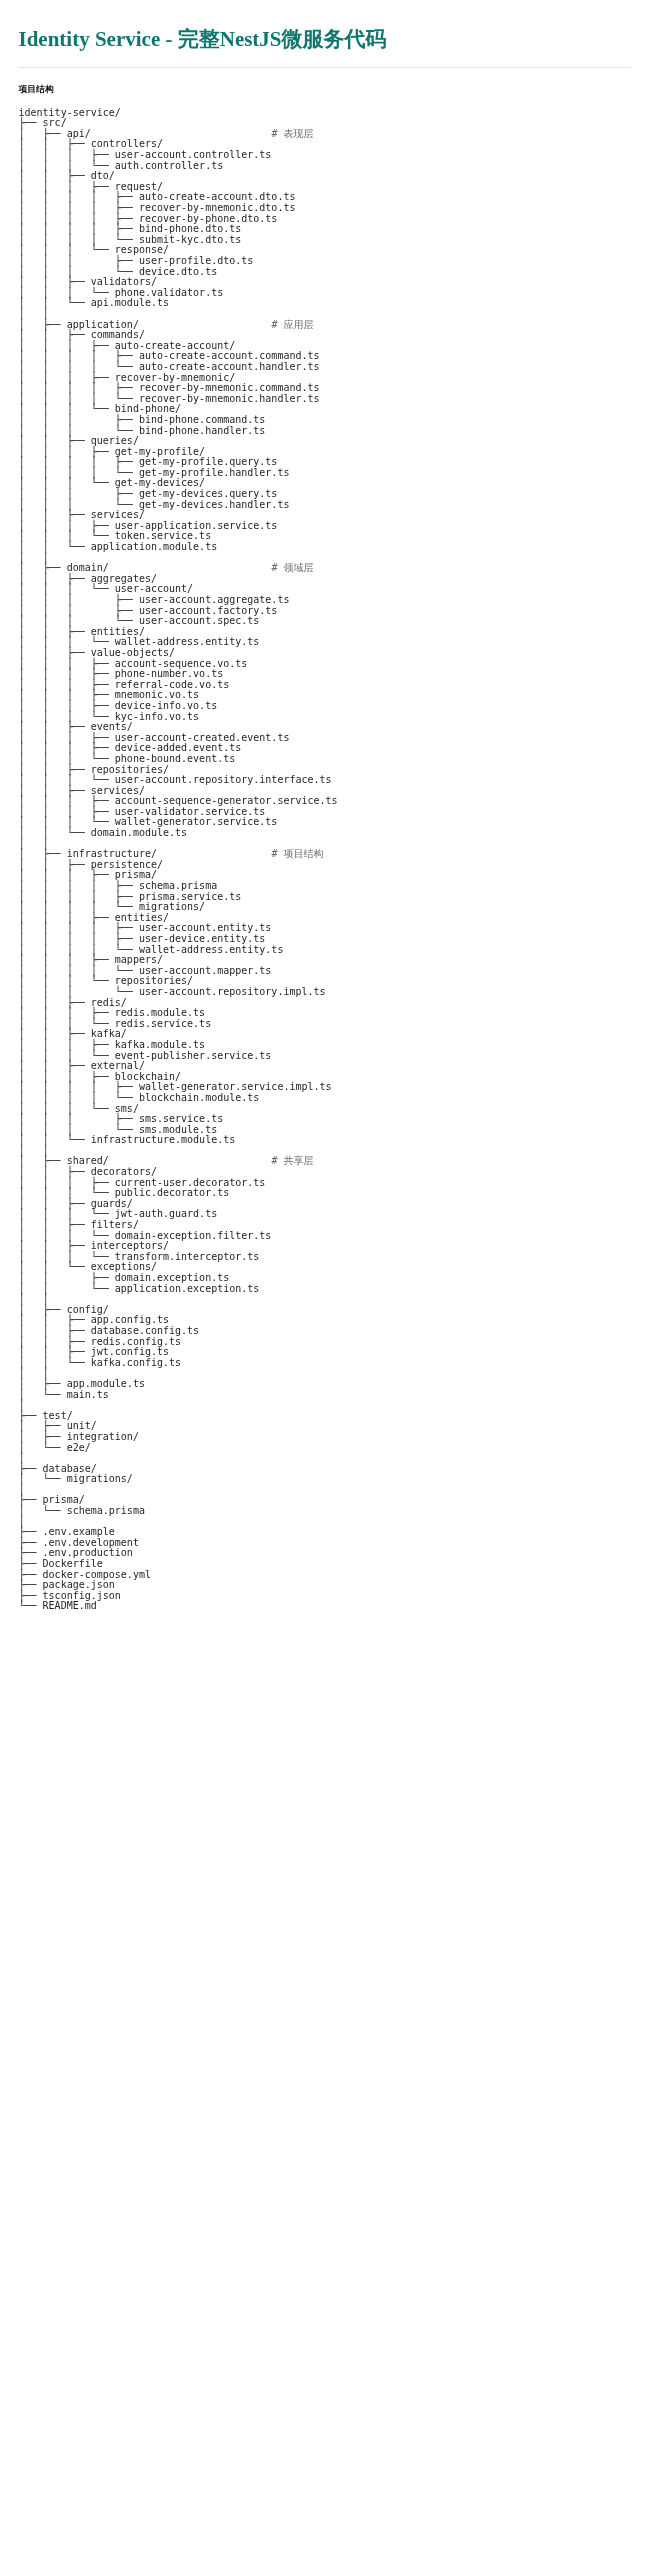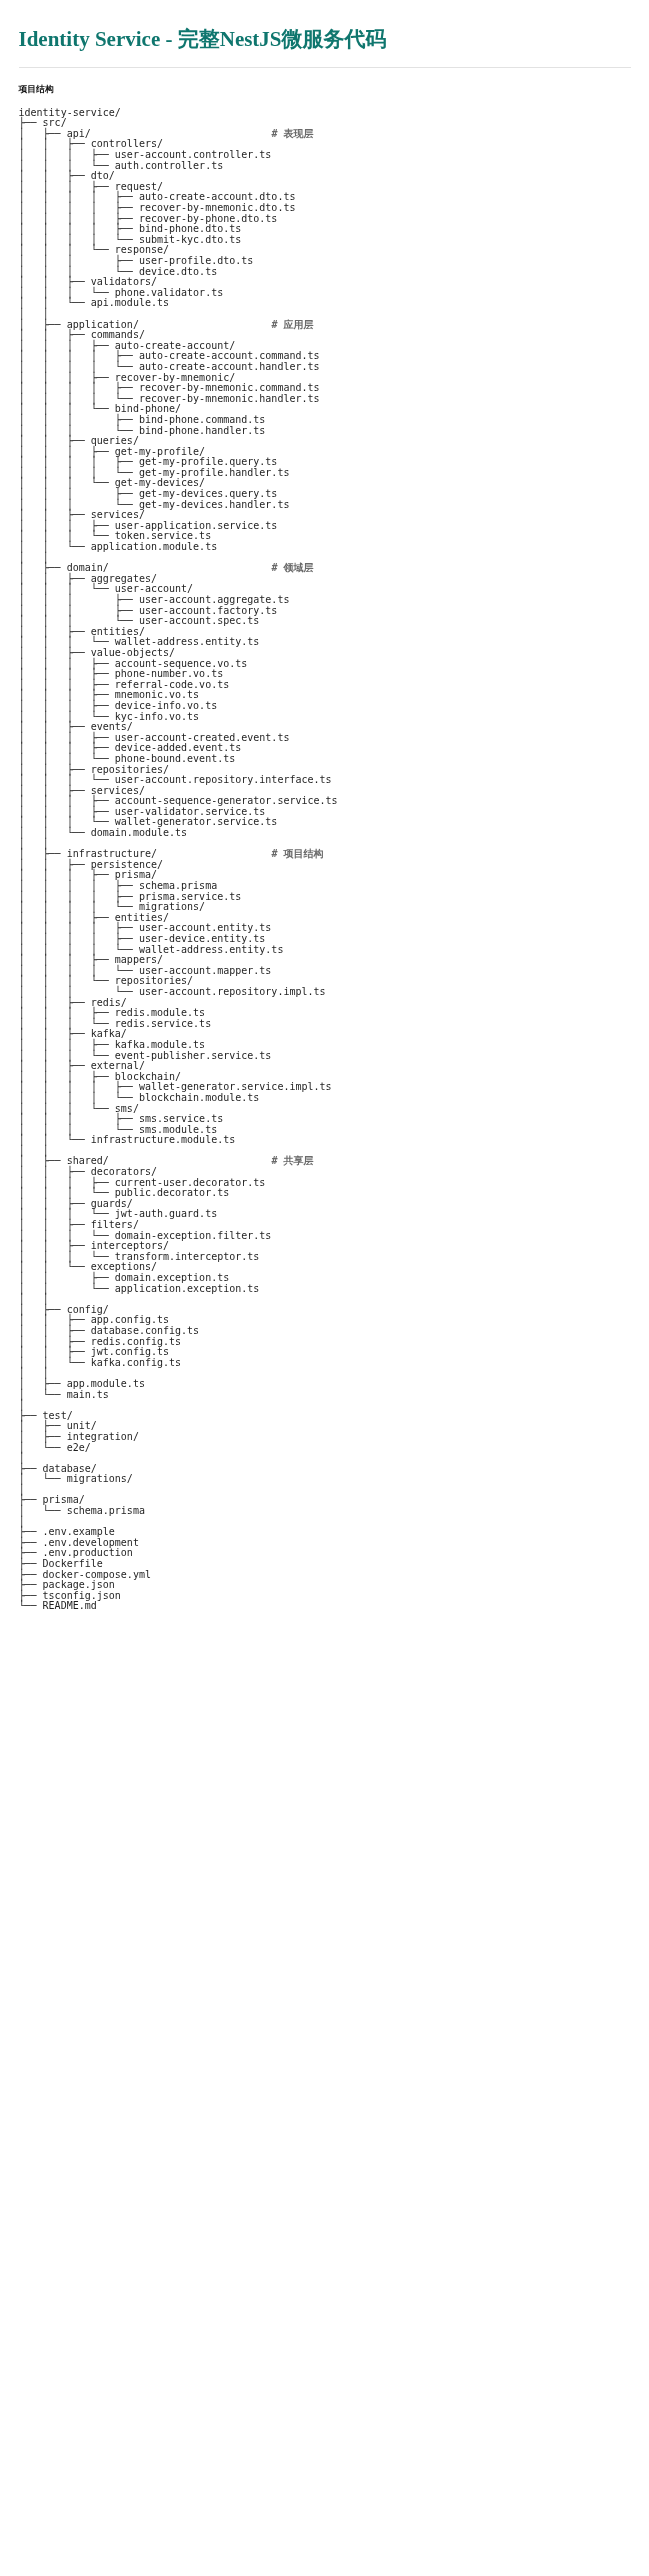--- a/index.html
+++ b/index.html
@@ -45,21 +45,21 @@
   }
   pre.tree {
     margin: 0;
     font-family: "DejaVu Sans Mono", monospace;
     font-size: 10px;
     line-height: 10.6px;
     color: #1f1f1f;
     white-space: pre;
     tab-size: 4;
   }
-  pre.tree .cmt { color: #6a6a6a; font-weight: bold; }
+  pre.tree .cmt { color: #6a6a6a; }
 </style>
 </head>
 <body>
 
 <div class="page">
 
   <h1 class="doc-title">Identity Service - 完整NestJS微服务代码</h1>
   <div class="title-rule"></div>
 
   <h2 class="section-title">项目结构</h2>

